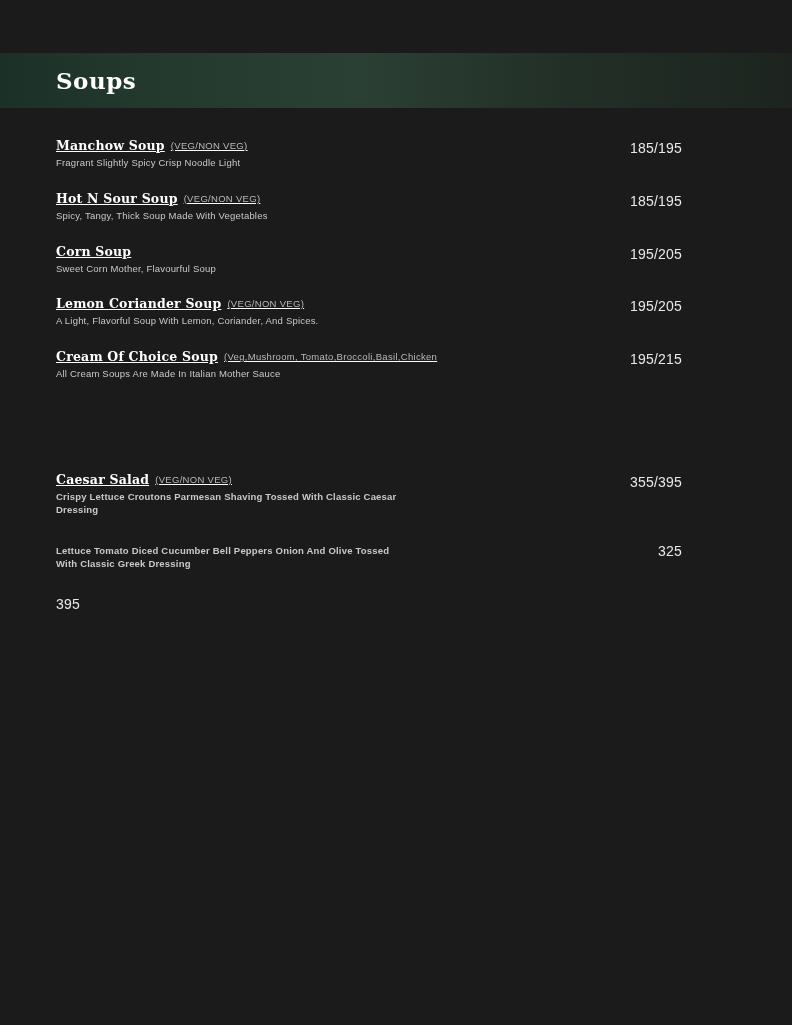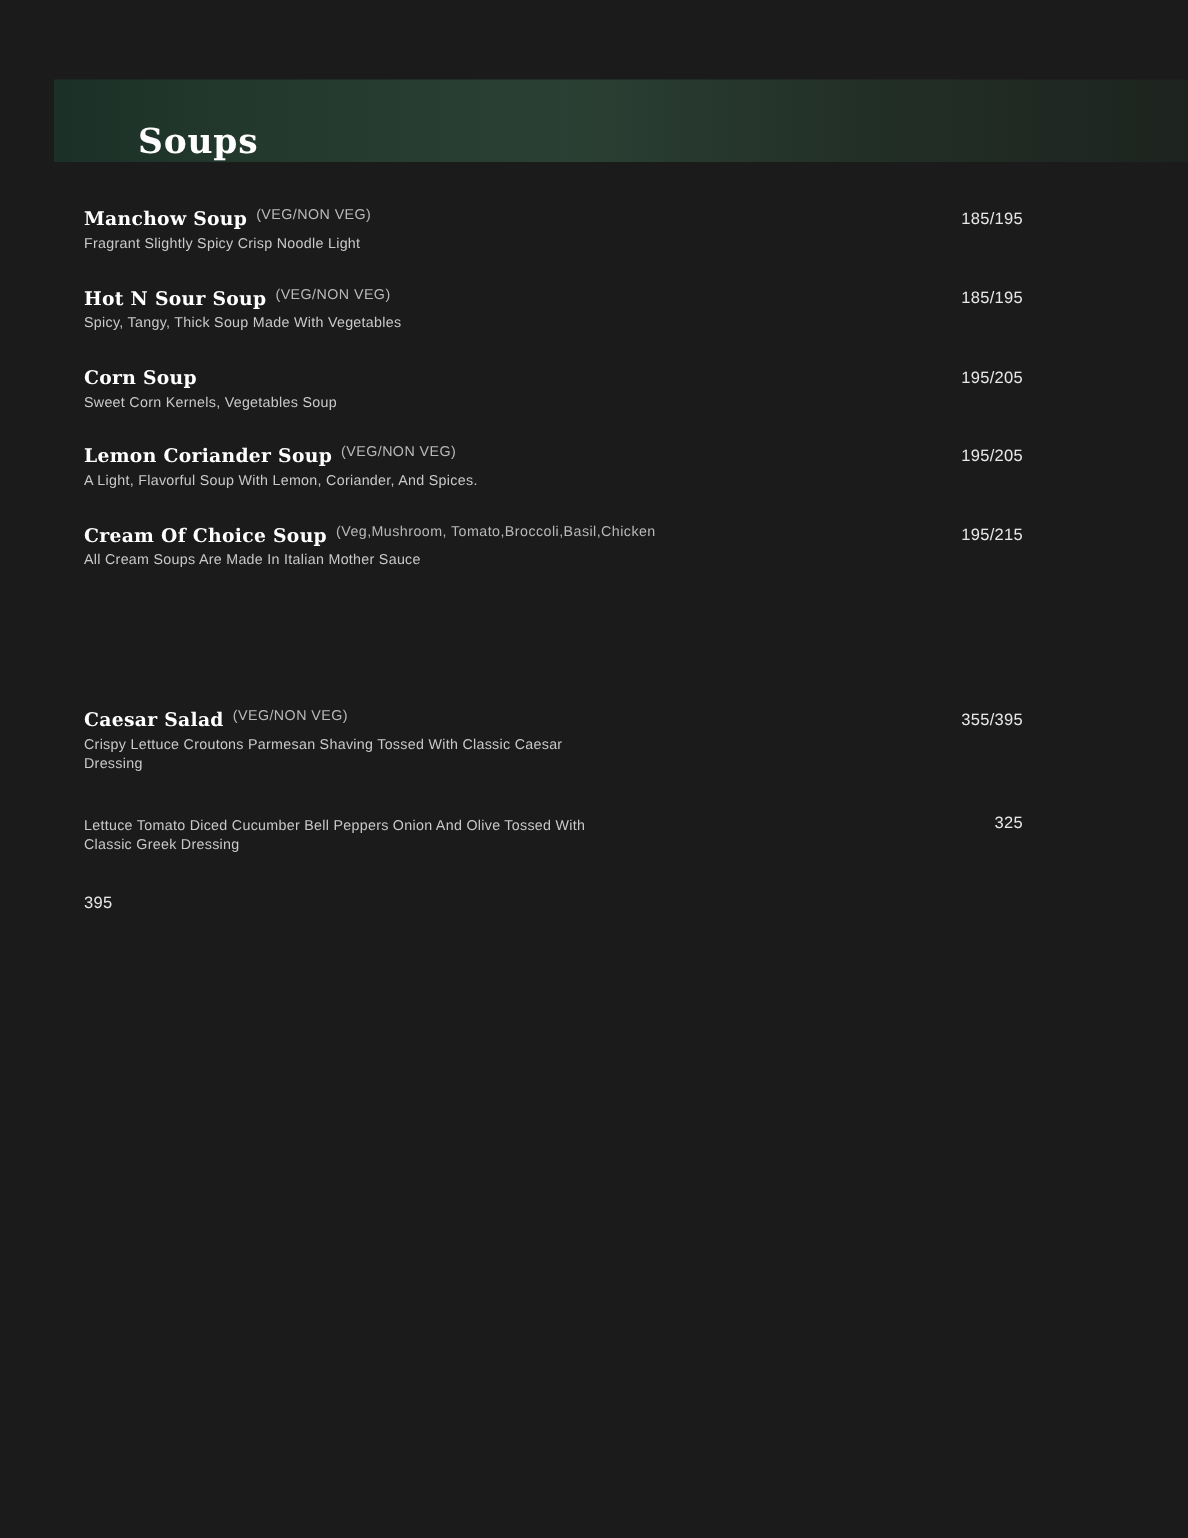--- a/index.html
+++ b/index.html
@@ -24,25 +24,24 @@
   }
   .top-spacer {
     height: 53px;
   }
   .section {
     width: 100%;
   }
   .section-header {
     height: 55px;
     display: flex;
-    align-items: flex-end;
+    align-items: center;
     padding-left: 56px;
     box-sizing: border-box;
     background: linear-gradient(90deg, #1b3026 0%, #23392e 18%, #2b4034 45%, #222f27 72%, #1d241f 100%);
-    margin-left: 36px;
   }
   .section-title {
     font-family: "DejaVu Serif", "Liberation Serif", serif;
     font-size: 23px;
     font-weight: bold;
     letter-spacing: 0.5px;
     color: #ffffff;
   }
   .section-body {
     padding: 30px 110px 0 56px;
@@ -52,22 +51,23 @@
     display: flex;
     justify-content: space-between;
     align-items: flex-start;
     margin-bottom: 22px;
   }
   .item-left {
     max-width: 430px;
   }
   .item-name-row {
     display: flex;
-    align-items: flex-start;
+    align-items: center;
     flex-wrap: wrap;
+    text-decoration: underline;
   }
   .item-name {
     font-family: "DejaVu Serif", "Liberation Serif", serif;
     font-size: 12.5px;
     font-weight: bold;
     color: #ffffff;
     letter-spacing: 0.2px;
   }
   .item-tag {
     font-size: 9.5px;
@@ -77,34 +77,34 @@
   }
   .item-desc {
     font-size: 9.5px;
     color: #c9c9c9;
     margin-top: 4px;
     line-height: 1.35;
     letter-spacing: 0.2px;
     max-width: 350px;
   }
   .item-price {
-    font-size: 11px;
+    font-size: 14px;
     color: #e8e8e8;
     white-space: nowrap;
     padding-top: 2px;
     letter-spacing: 0.2px;
     text-align: right;
   }
   .gap-between {
     height: 40px;
   }
   .soups-body .item { margin-bottom: 21px; }
   .soups-body .item-desc { max-width: 420px; }
   .salads-body .item { margin-bottom: 24px; gap: 32px; }
-  .salads-body .item-desc { max-width: 345px; }
+  .salads-body .item-desc { max-width: 345px; font-weight: bold; }
 </style>
 </head>
 <body>
 
 <div class="page">
 
   <div class="top-spacer"></div>
 
   <div class="section">
     <div class="section-header">
@@ -133,21 +133,21 @@
         </div>
         <div class="item-price">185/195</div>
       </div>
 
       <div class="item">
         <div class="item-left">
           <div class="item-name-row">
             <span class="item-name">Corn Soup</span>
             <span class="item-tag"></span>
           </div>
-          <div class="item-desc">Sweet Corn Kernels, Vegetables Soup</div>
+          <div class="item-desc">Sweet Corn Mother, Flavourful Soup</div>
         </div>
         <div class="item-price">195/205</div>
       </div>
 
       <div class="item">
         <div class="item-left">
           <div class="item-name-row">
             <span class="item-name">Lemon Coriander Soup</span>
             <span class="item-tag">(VEG/NON VEG)</span>
           </div>

